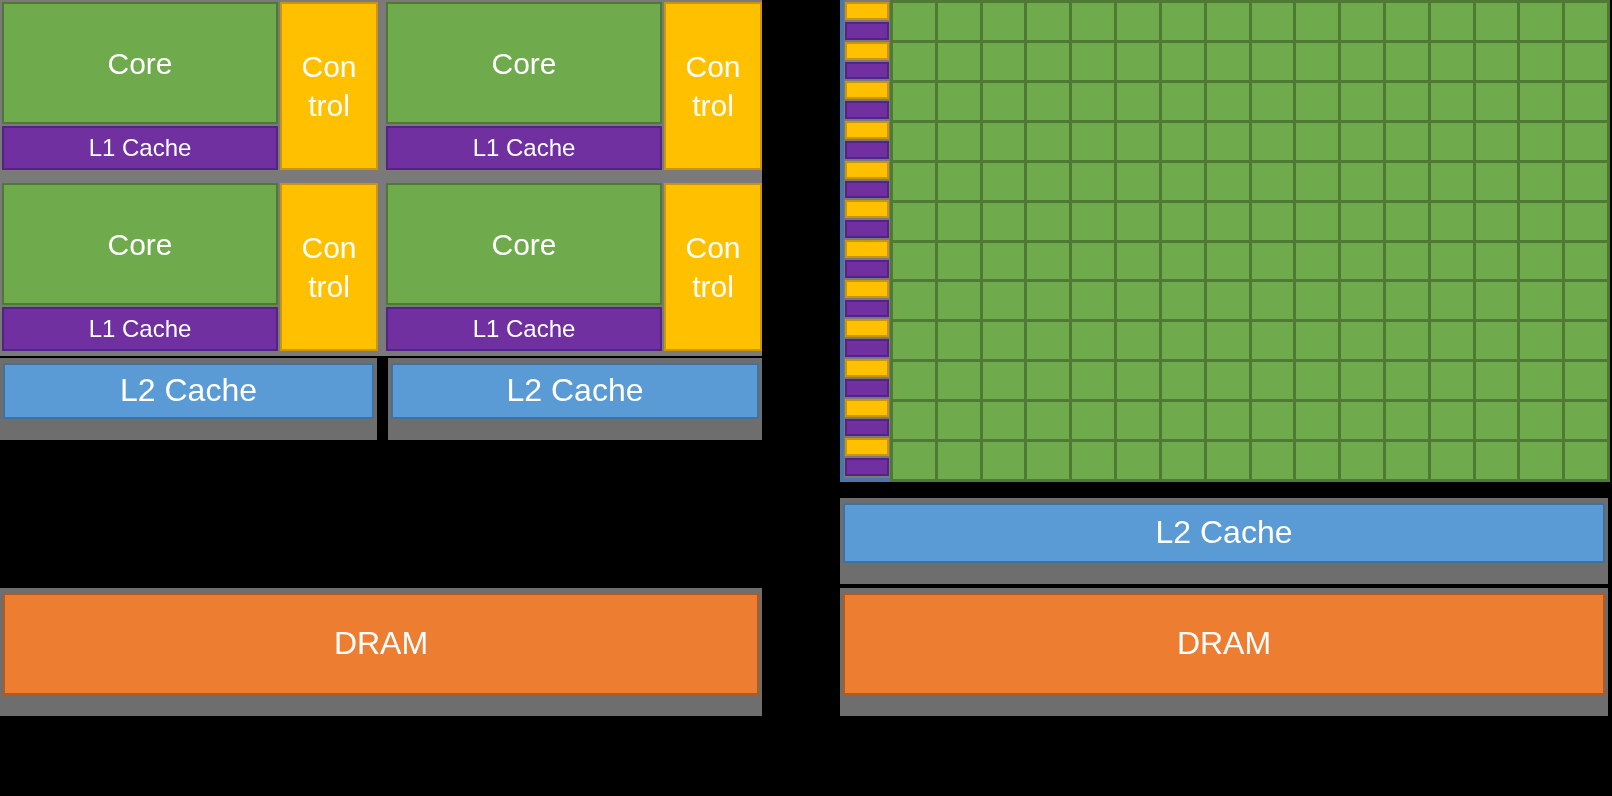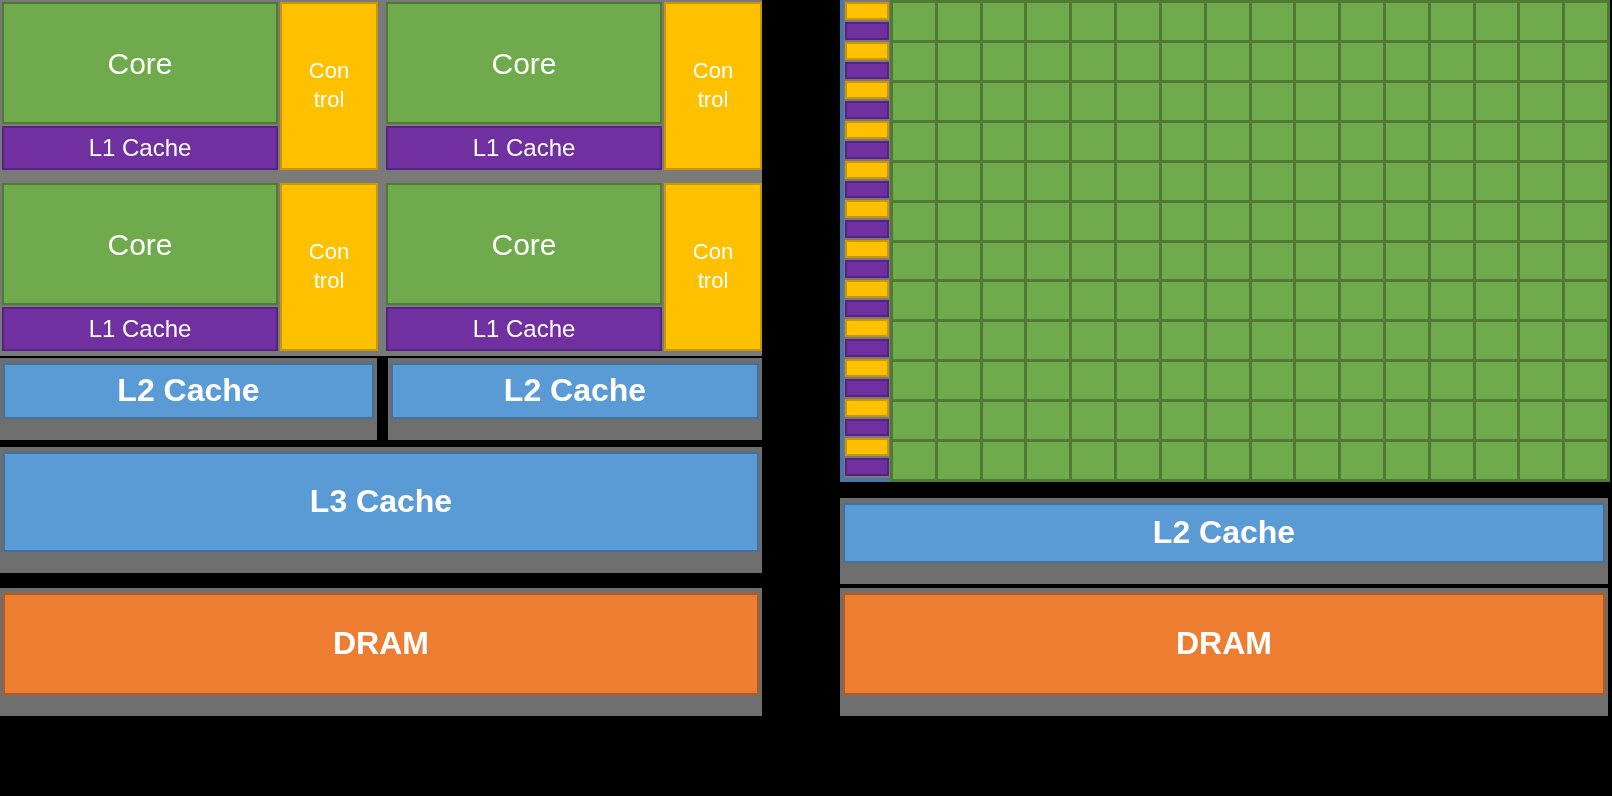--- a/index.html
+++ b/index.html
@@ -10,23 +10,23 @@
   .abs{position:absolute;}
 
   
   .cpu-slab{left:0;top:0;width:762px;height:356px;background:var(--slab);}
   .quad{position:absolute;width:376px;height:168px;}
   .quad .core{position:absolute;left:0;top:0;width:272px;height:118px;
               background:var(--green);border:2px solid var(--greenBorder);font-size:30px;}
   .quad .l1{position:absolute;left:0;top:124px;width:272px;height:40px;
             background:var(--purple);border:2px solid var(--purpleBorder);font-size:24px;}
   .quad .control{position:absolute;left:278px;top:0;width:94px;height:164px;
-                 background:var(--yellow);border:2px solid var(--yellowBorder);font-size:22px;}
-
-  .slabblock{position:absolute;background:var(--edge);padding:5px 3px 21px 3px;box-sizing:border-box;font-weight:bold;}
+                 background:var(--yellow);border:2px solid var(--yellowBorder);font-size:30px;}
+
+  .slabblock{position:absolute;background:var(--edge);padding:5px 3px 21px 3px;box-sizing:border-box;}
   .slabblock>.fill{width:100%;height:100%;box-sizing:border-box;font-size:32px;}
   .fill.blue{background:var(--blue);border:2px solid var(--blueBorder);}
   .fill.orange{background:var(--orange);border:2px solid var(--orangeBorder);}
 
   .cpu-l2-left {left:0;   top:358px;width:377px;height:82px;}
   .cpu-l2-right{left:388px;top:358px;width:374px;height:82px;}
   .cpu-l3  {left:0;top:447px;width:762px;height:126px;}
   .cpu-dram{left:0;top:588px;width:762px;height:128px;}
 
   
@@ -78,23 +78,20 @@
 trol</div>
     </div>
   </div>
 
   <div class="slabblock cpu-l2-left">
     <div class="fill blue lbl">L2 Cache</div>
   </div>
   <div class="slabblock cpu-l2-right">
     <div class="fill blue lbl">L2 Cache</div>
   </div>
-  <div class="slabblock cpu-l3">
-    <div class="fill blue lbl">L3 Cache</div>
-  </div>
   <div class="slabblock cpu-dram">
     <div class="fill orange lbl">DRAM</div>
   </div>
 
   <div class="abs gpu-array">
     <div class="stripe-col">
         <div class="stripe-row">
           <div class="ctrl"></div>
           <div class="l1s"></div>
         </div>

